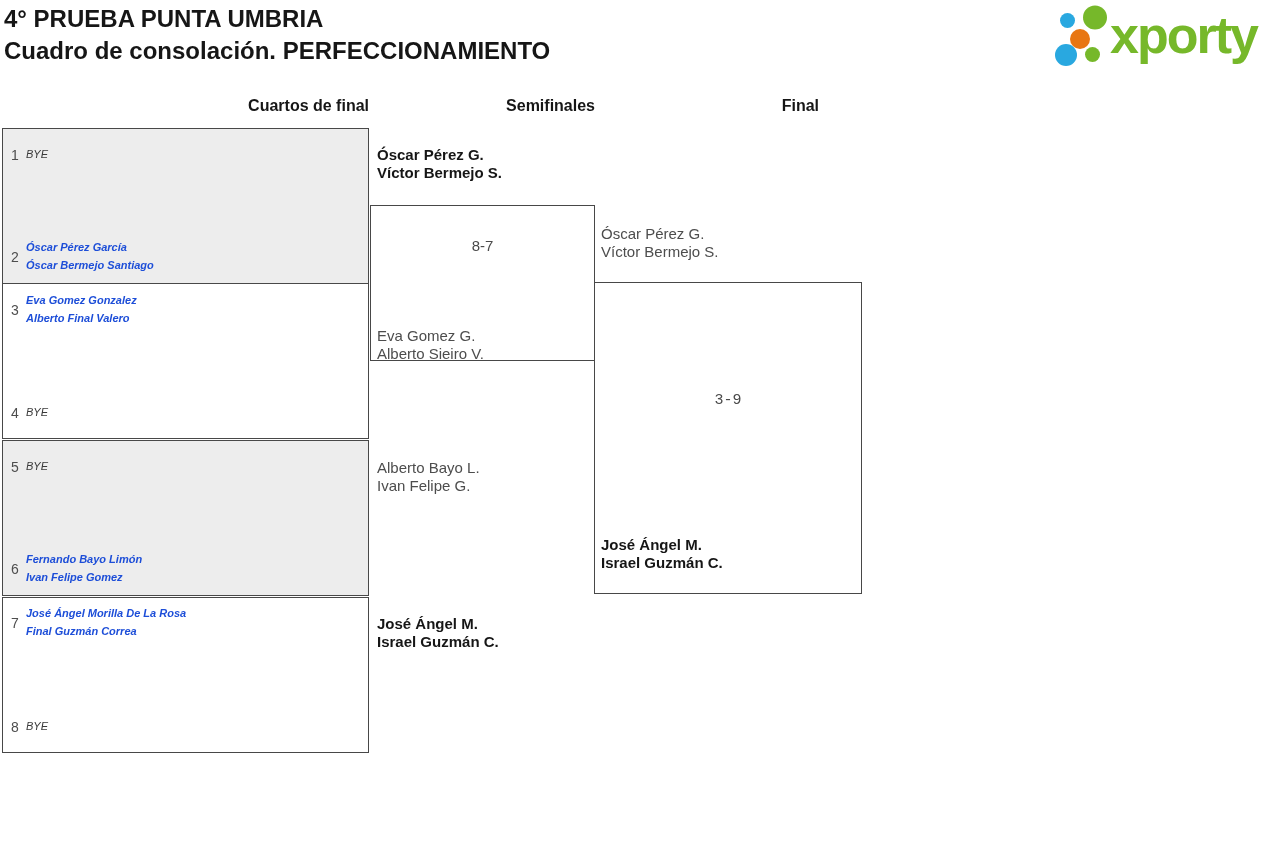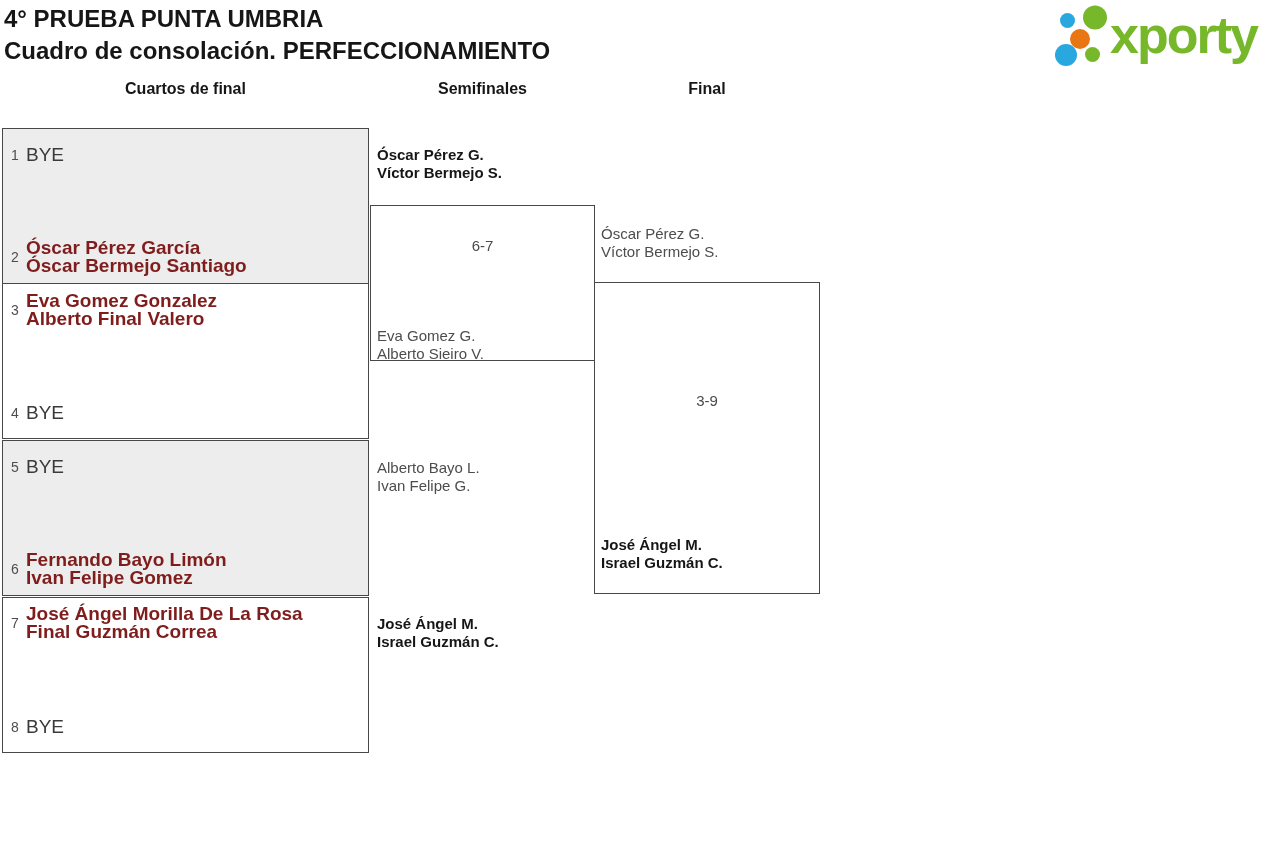--- a/index.html
+++ b/index.html
@@ -14,40 +14,40 @@
   }
   .stage { position: absolute; left: 0; top: 0; width: 1280px; height: 850px; }
 
   
   .title { position: absolute; left: 4px; font-size: 24px; font-weight: 700; line-height: 30px; color: #161616; white-space: nowrap; }
   .t1 { top: 4px; }
   .t2 { top: 36px; }
   .logo-svg { position: absolute; left: 1048px; top: 2px; width: 232px; height: 72px; }
 
   
-  .round-header { position: absolute; top: 80px; text-align: center; font-size: 16px; font-weight: 700; color: #161616; }
+  .round-header { position: absolute; top: 97px; text-align: right; font-size: 16px; font-weight: 700; color: #161616; }
   .rh-qf { left: 2px;   width: 367px; }
   .rh-sf { left: 370px; width: 225px; }
   .rh-f  { left: 595px; width: 224px; }
 
   
   .qf-box { position: absolute; left: 2px; width: 367px; height: 156px; border: 1px solid #484848; background: #ffffff; }
   .qf-box.gray { background: #ededed; }
 
   .team-row { position: absolute; left: 8px; display: flex; align-items: center; }
   .seed { width: 15px; flex: none; font-size: 14px; color: #4d4d4d; }
-  .names { font-size: 19px; line-height: 17.5px; }
-  .names.strong { font-weight: 700; color: #7f1d1d; }
+  .names { font-size: 11px; line-height: 17.5px; font-style: italic; }
+  .names.strong { font-weight: 700; color: #1d4ed8; }
   .names.bye-name { font-weight: 400; color: #3a3a3a; }
 
   
   .match-box { position: absolute; border: 1px solid #484848; background: transparent; }
   .sf1-box   { left: 370px; top: 205px; width: 225px; height: 156px; }
   .sf2-box   { left: 370px; top: 517px; width: 225px; height: 156px; }
-  .final-box { left: 594px; top: 282px; width: 226px; height: 312px; }
+  .final-box { left: 594px; top: 282px; width: 268px; height: 312px; font-family: Liberation Mono, monospace; }
 
   .score { position: absolute; left: 0; width: 100%; text-align: center; font-size: 15px; color: #4a4a4a; }
 
   
   .team-label { position: absolute; font-size: 15px; line-height: 18px; white-space: nowrap; }
   .team-label.winner { font-weight: 700; color: #161616; }
   .team-label.loser  { font-weight: 400; color: #4d4d4d; }
   .sf1-t1 { left: 377px; top: 146px; }
   .sf1-t2 { left: 377px; top: 303px; margin-top: 24px; }
   .sf2-t1 { left: 377px; top: 459px; }
@@ -138,21 +138,21 @@
         <div>BYE</div>
       </div>
     </div>
   </div>
 
   <div class="team-label winner sf1-t1">
     <div>Óscar Pérez G.</div>
     <div>Víctor Bermejo S.</div>
   </div>
   <div class="match-box sf1-box">
-    <div class="score" style="top:31px">6-7</div>
+    <div class="score" style="top:31px">8-7</div>
   </div>
   <div class="team-label loser sf1-t2">
     <div>Eva Gomez G.</div>
     <div>Alberto Sieiro V.</div>
   </div>
 
   <div class="team-label loser sf2-t1">
     <div>Alberto Bayo L.</div>
     <div>Ivan Felipe G.</div>
   </div>

